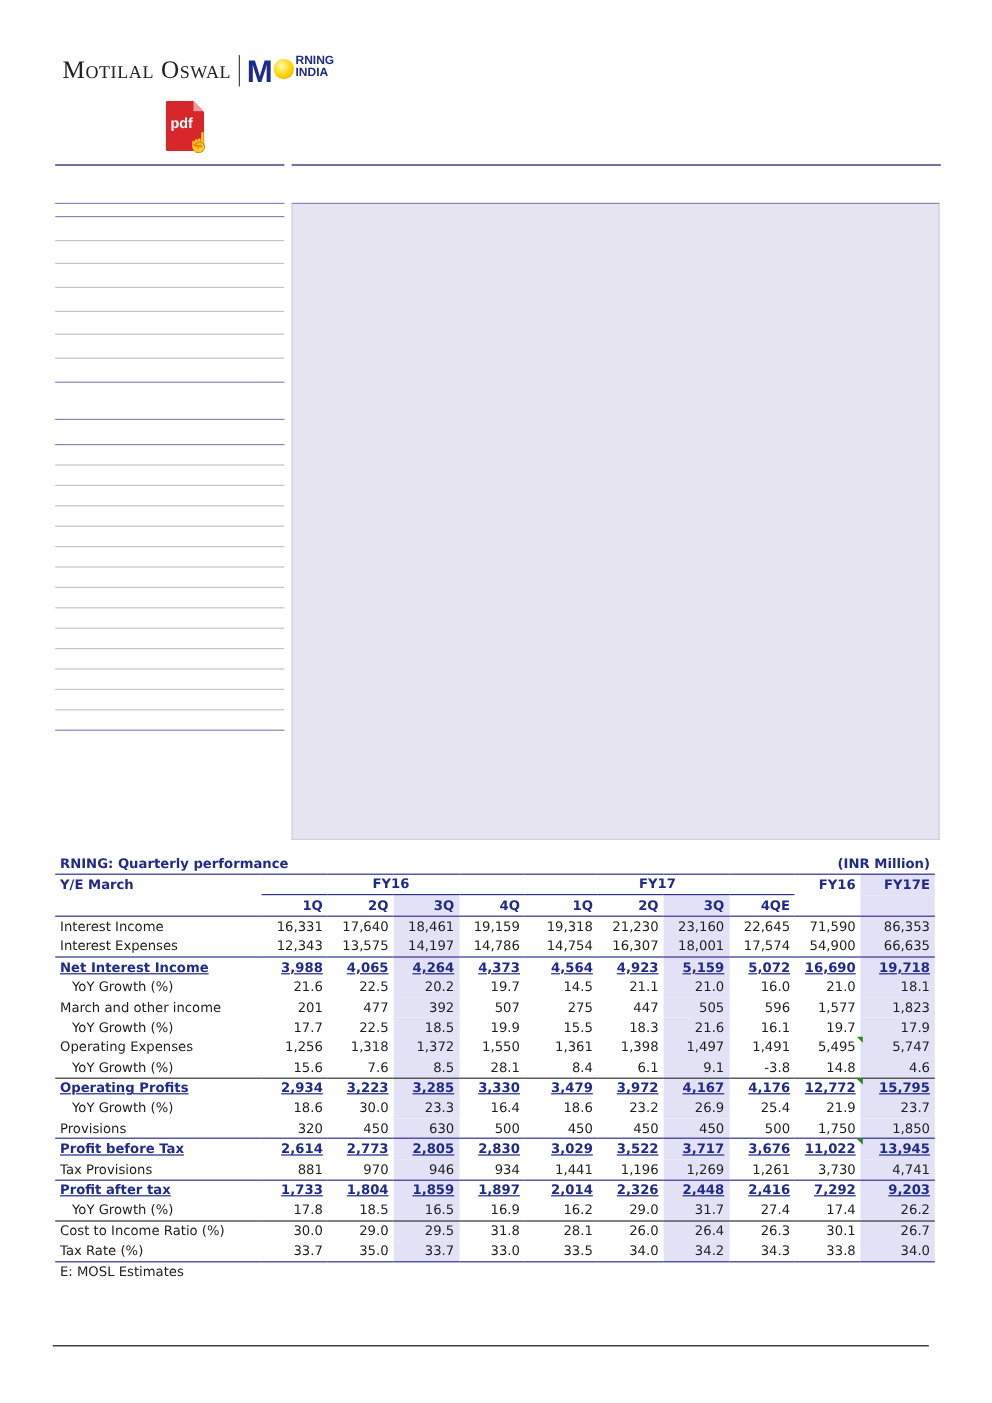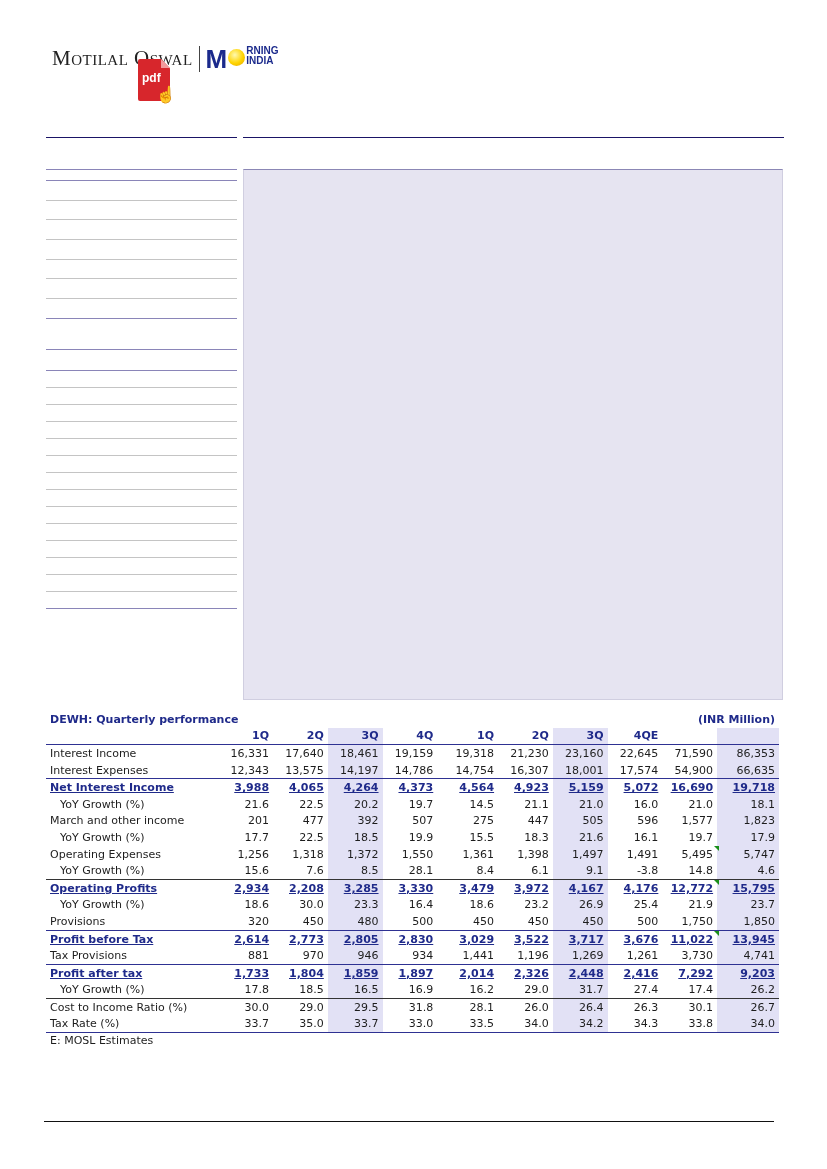--- a/index.html
+++ b/index.html
@@ -5,21 +5,21 @@
   html, body { margin: 0; padding: 0; background: #ffffff; }
   body { width: 827px; height: 1169px; position: relative; overflow: hidden; font-family: "Liberation Sans", sans-serif; }
 
   .logo { position: absolute; left: 52px; top: 46px; height: 28px; display: flex; align-items: flex-start; }
   .logo-text { font-family: "Liberation Serif", serif; font-size: 21px; color: #222; letter-spacing: 0.5px; font-variant: small-caps; }
   .logo-sep { width: 1px; height: 26px; background: #444; margin: 0 6px 0 6px; }
   .logo-m { font-family: "Liberation Sans", sans-serif; font-weight: bold; font-size: 26px; color: #1b2a8c; line-height: 1; }
   .sun { width: 17px; height: 17px; border-radius: 50%; background: radial-gradient(circle at 40% 35%, #fff9b0 0%, #ffd400 55%, #e0a000 100%); margin-left: 1px; margin-top: 3px; }
   .logo-words { display: flex; flex-direction: column; font-family: "Liberation Sans", sans-serif; font-weight: bold; font-size: 10px; line-height: 10px; color: #1b2a8c; margin-left: 1px; }
 
-  .pdf-icon { position: absolute; left: 138px; top: 59px; width: 34px; height: 48px; }
+  .pdf-icon { position: absolute; left: 138px; top: 84px; width: 34px; height: 48px; }
   .pdf-body { position: absolute; left: 0; top: 0; width: 32px; height: 42px; background: #d7262c; border-radius: 2px; clip-path: polygon(0 0, 72% 0, 100% 22%, 100% 100%, 0 100%); }
   .pdf-fold { position: absolute; left: 23px; top: 0; width: 9px; height: 9px; background: #f29a9c; clip-path: polygon(0 0, 100% 100%, 0 100%); }
   .pdf-label { position: absolute; left: 4px; top: 12px; font-family: "Liberation Sans", sans-serif; font-weight: bold; font-size: 12px; color: #ffffff; }
   .pdf-hand { position: absolute; left: 18px; top: 28px; font-size: 16px; color: #222; background: transparent; line-height: 1; }
 
   .rule { position: absolute; height: 0; }
 
   .left-top-rule { left: 46px; top: 137px; width: 191px; border-top: 1.5px solid #1a1466; }
   .right-top-rule { left: 243px; top: 137px; width: 541px; border-top: 1.5px solid #1a1466; }
 
@@ -111,22 +111,29 @@
         <col style="width:54px">
       <col style="width:60px">
         <col style="width:54px">
         <col style="width:54px">
         <col style="width:54px">
       <col style="width:54px">
         <col style="width:61px">
     </colgroup>
     <tbody id="tbody">
       <tr class="caption-row">
-        <td class="lbl" colspan="9">DEWH: Quarterly performance</td>
+        <td class="lbl" colspan="9">RNING: Quarterly performance</td>
         <td colspan="2">(INR Million)</td>
+      </tr>
+      <tr class="hdr top-blue">
+        <td class="lbl">Y/E March</td>
+        <td class="grp" colspan="4">FY16</td>
+        <td class="grp" colspan="4">FY17</td>
+        <td>FY16</td>
+        <td class="shade">FY17E</td>
       </tr>
       <tr class="hdr bottom-blue">
         <td class="lbl"></td>
         <td>1Q</td>
         <td>2Q</td>
         <td class="shade">3Q</td>
         <td>4Q</td>
         <td>1Q</td>
         <td>2Q</td>
         <td class="shade">3Q</td>
@@ -234,21 +241,21 @@
           <td class="">8.4</td>
           <td class="">6.1</td>
           <td class="shade">9.1</td>
           <td class="">-3.8</td>
           <td class="">14.8</td>
           <td class="shade">4.6</td>
         </tr>
         <tr class="bold top-black">
           <td class="lbl">Operating Profits</td>
           <td class="">2,934</td>
-          <td class="">2,208</td>
+          <td class="">3,223</td>
           <td class="shade">3,285</td>
           <td class="">3,330</td>
           <td class="">3,479</td>
           <td class="">3,972</td>
           <td class="shade">4,167</td>
           <td class="">4,176</td>
           <td class="marker">12,772</td>
           <td class="shade">15,795</td>
         </tr>
         <tr class="">
@@ -261,21 +268,21 @@
           <td class="">23.2</td>
           <td class="shade">26.9</td>
           <td class="">25.4</td>
           <td class="">21.9</td>
           <td class="shade">23.7</td>
         </tr>
         <tr class="">
           <td class="lbl">Provisions</td>
           <td class="">320</td>
           <td class="">450</td>
-          <td class="shade">480</td>
+          <td class="shade">630</td>
           <td class="">500</td>
           <td class="">450</td>
           <td class="">450</td>
           <td class="shade">450</td>
           <td class="">500</td>
           <td class="">1,750</td>
           <td class="shade">1,850</td>
         </tr>
         <tr class="bold top-blue">
           <td class="lbl">Profit before Tax</td>

